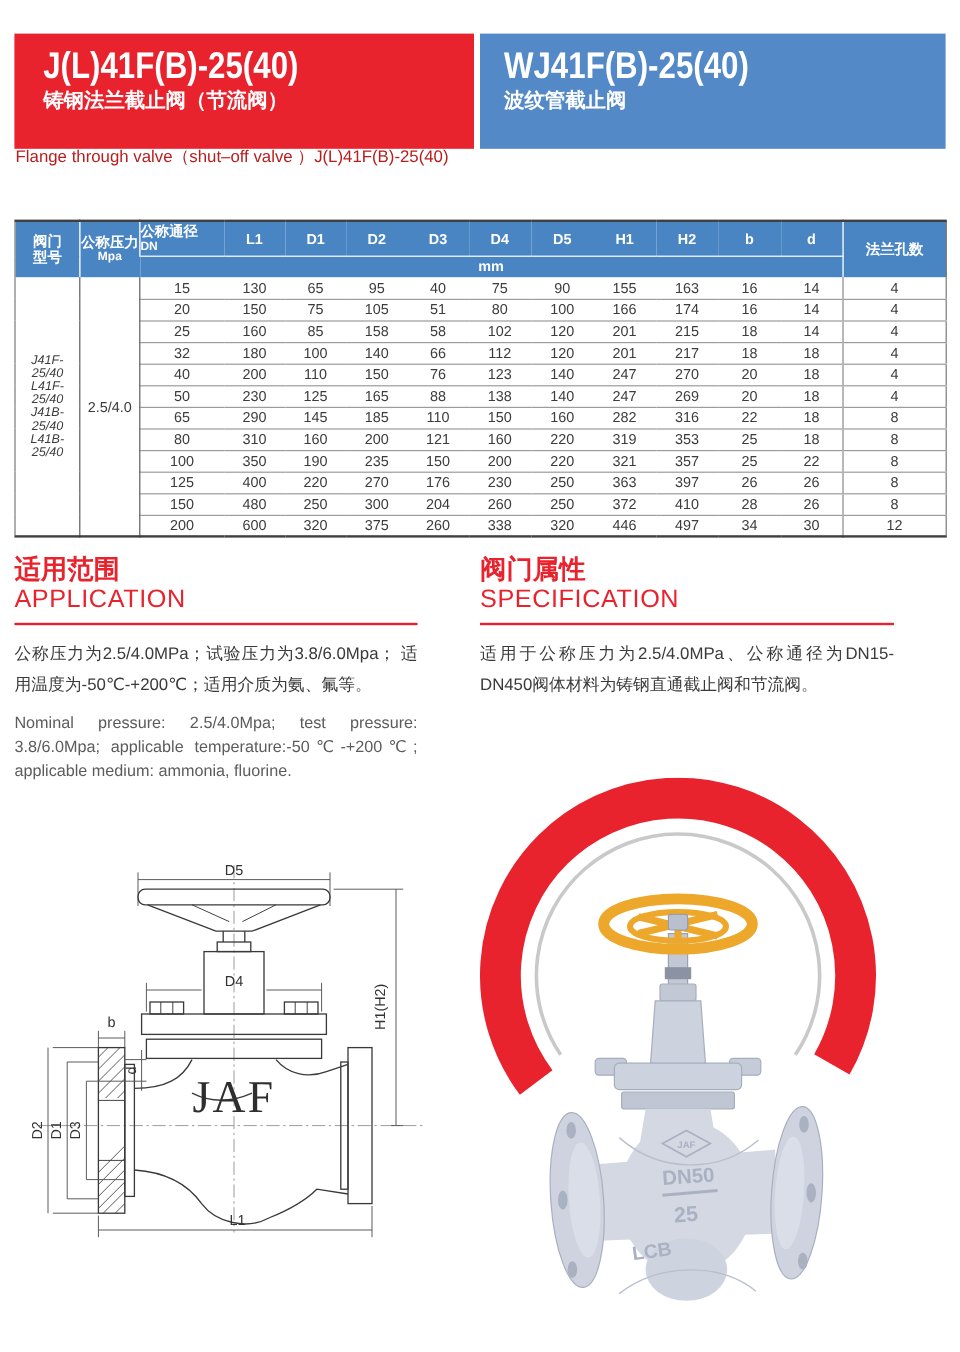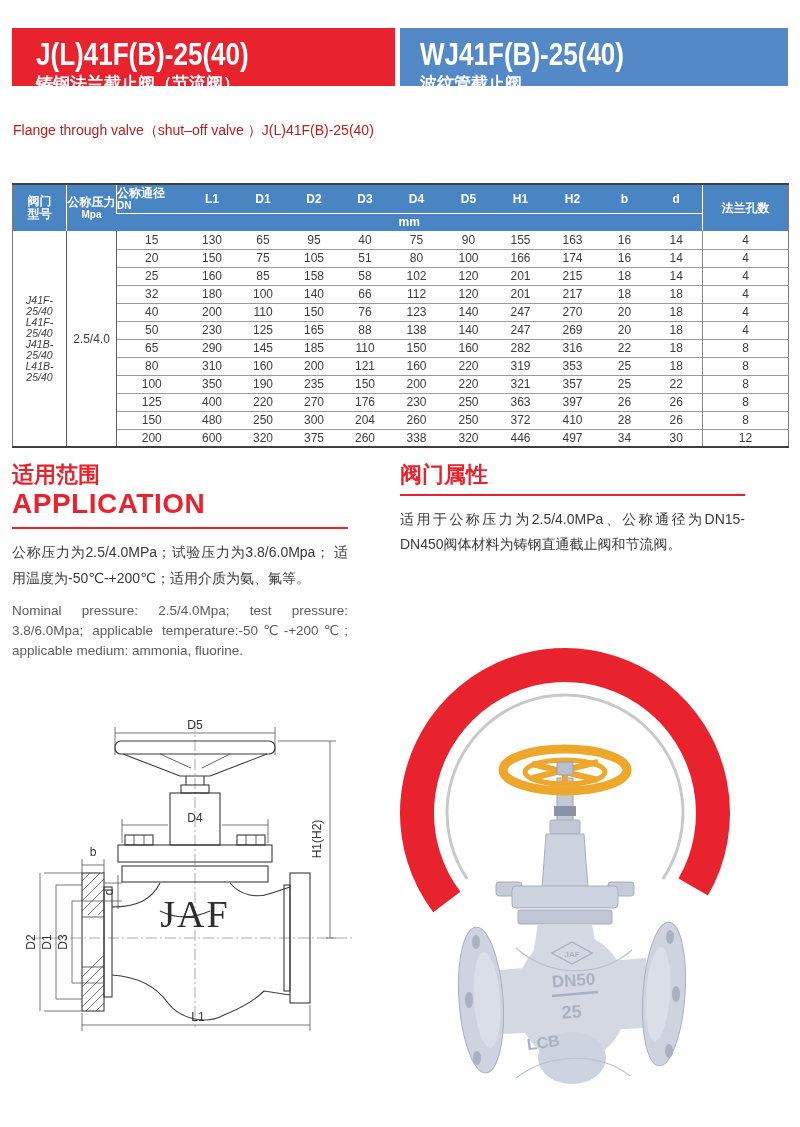--- a/index.html
+++ b/index.html
@@ -6,21 +6,21 @@
     --red:#e8232e;
     --banner-blue:#5389c6;
     --tblue:#4a85c3;
   }
   *{margin:0;padding:0;box-sizing:border-box;}
   html,body{background:#ffffff;}
   body{font-family:"Liberation Sans","DejaVu Sans",sans-serif;color:#3c3c3c;}
   .page{position:relative;width:800px;height:1127px;background:#fff;overflow:hidden;}
 
   
-  .banner{position:absolute;top:28px;height:58px;color:#fff;overflow:hidden;}
+  .banner{position:absolute;top:28px;height:96px;color:#fff;overflow:hidden;}
   .banner-left{left:12px;width:383px;background:var(--red);}
   .banner-right{left:400px;width:388px;background:var(--banner-blue);}
   .banner .code{
     font-size:31px;font-weight:800;letter-spacing:0px;line-height:1;
     margin:11px 0 4px 24px;transform:scaleX(.84);transform-origin:left center;
     font-family:"Liberation Sans",sans-serif;white-space:nowrap;
   }
   .banner-right .code{margin-left:20px;}
   .banner .cn{font-size:17px;font-weight:700;margin-left:24px;line-height:1.2;white-space:nowrap;}
   .banner-right .cn{margin-left:20px;}
@@ -56,21 +56,21 @@
   }
   td.cell-pressure{border-right:1px solid #5d5d5d;vertical-align:middle;font-size:12px;}
   td.cell-dn{text-align:left;padding-left:13px;}
   td.cell-holes{border-left:1px solid #8a8a8a;}
 
   
   .section{position:absolute;top:462px;}
   .section.left{left:12px;width:336px;}
   .section.right{left:400px;width:345px;}
   .sec-title-cn{color:var(--red);font-size:22px;font-weight:800;line-height:1.15;}
-  .sec-title-en{color:var(--red);font-size:28px;font-weight:700;letter-spacing:.5px;line-height:1.15;margin-top:1px;}
+  .sec-title-en{color:var(--red);font-size:21px;font-weight:400;letter-spacing:.5px;line-height:1.15;margin-top:1px;}
   .sec-rule{height:2px;background:var(--red);margin-top:7px;}
   .sec-cn{margin-top:11px;font-size:14px;line-height:1.8;color:#3a3a3a;text-align:justify;}
   .sec-en{margin-top:10px;font-size:13.5px;line-height:1.5;color:#5c5c5c;text-align:justify;}
 
   
   .drawing{position:absolute;left:10px;top:695px;}
   .photo{position:absolute;left:400px;top:648px;}
   .drawing svg .ln{fill:none;stroke:#3a3a3a;stroke-width:1.1;}
   .drawing svg .thin{fill:none;stroke:#3a3a3a;stroke-width:.8;}
   .drawing svg .dim{fill:none;stroke:#555;stroke-width:.8;}
@@ -326,20 +326,21 @@
   <div class="section left">
     <div class="sec-title-cn">适用范围</div>
     <div class="sec-title-en">APPLICATION</div>
     <div class="sec-rule"></div>
     <div class="sec-cn">公称压力为2.5/4.0MPa；试验压力为3.8/6.0Mpa； 适用温度为-50℃-+200℃；适用介质为氨、氟等。</div>
     <div class="sec-en">Nominal pressure: 2.5/4.0Mpa; test pressure: 3.8/6.0Mpa; applicable temperature:-50℃-+200℃; applicable medium: ammonia, fluorine.</div>
   </div>
 
   <div class="section right">
     <div class="sec-title-cn">阀门属性</div>
+    <div class="sec-title-en">SPECIFICATION</div>
     <div class="sec-rule"></div>
     <div class="sec-cn">适用于公称压力为2.5/4.0MPa、公称通径为DN15-DN450阀体材料为铸钢直通截止阀和节流阀。</div>
   </div>
 
   <div class="drawing">
     <svg width="380" height="350" viewBox="0 0 380 350">
 
       <path class="cl" d="M185 26 V332"></path>
       <path class="cl" d="M22 243 H342"></path>
 

